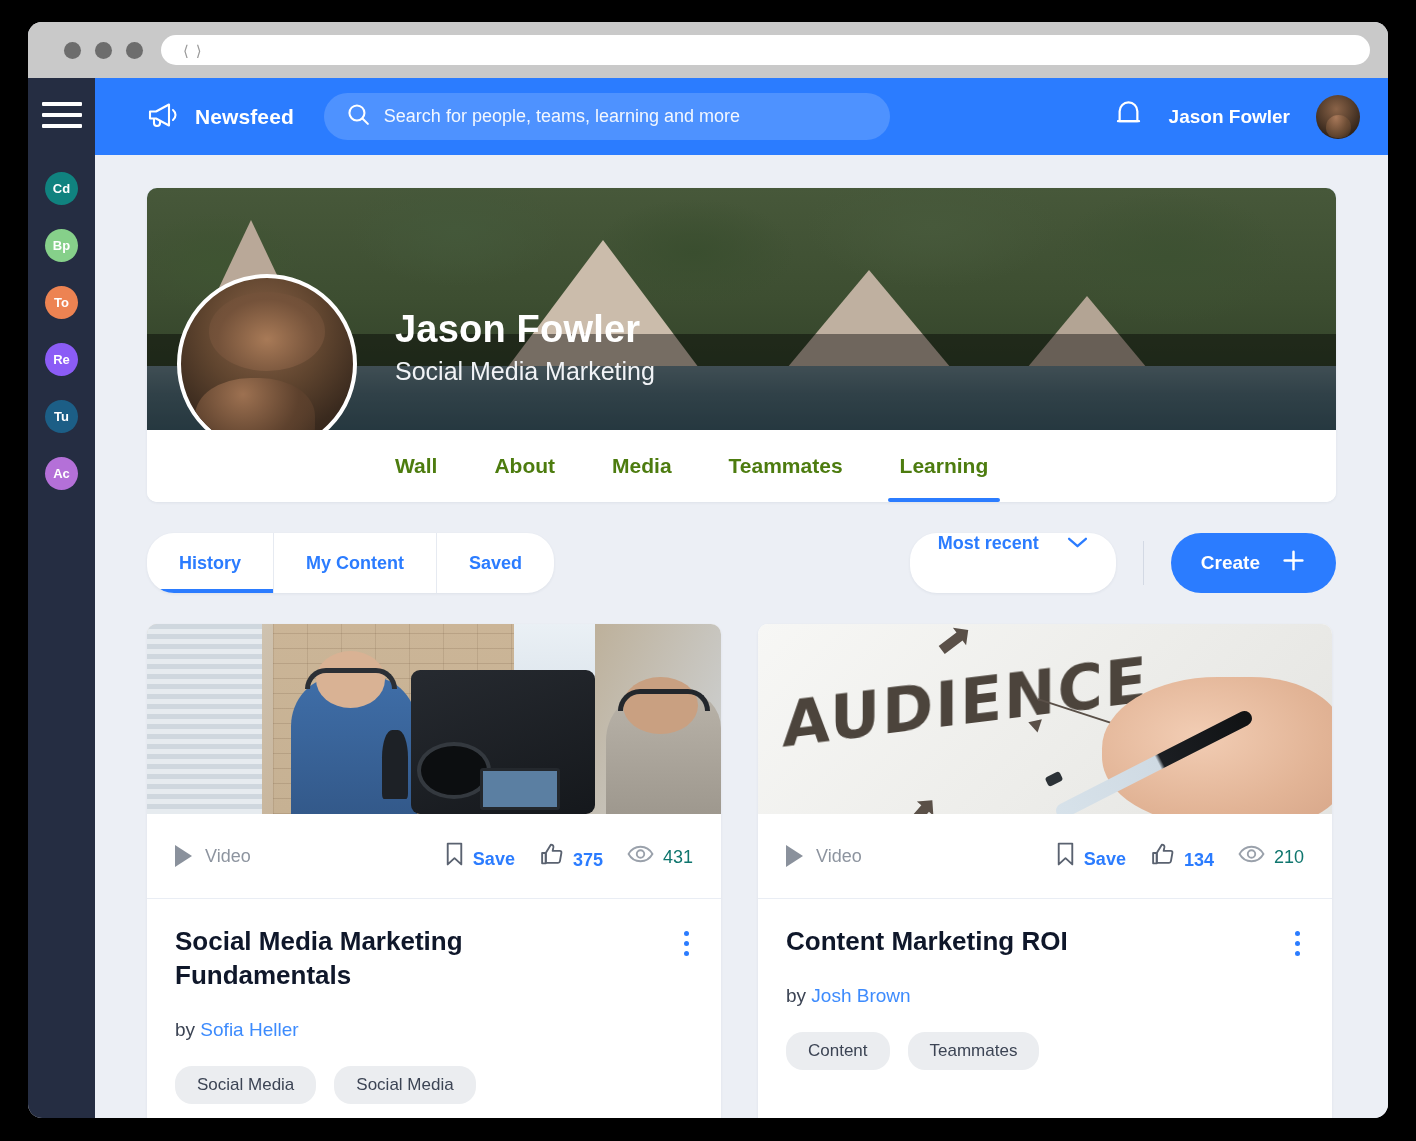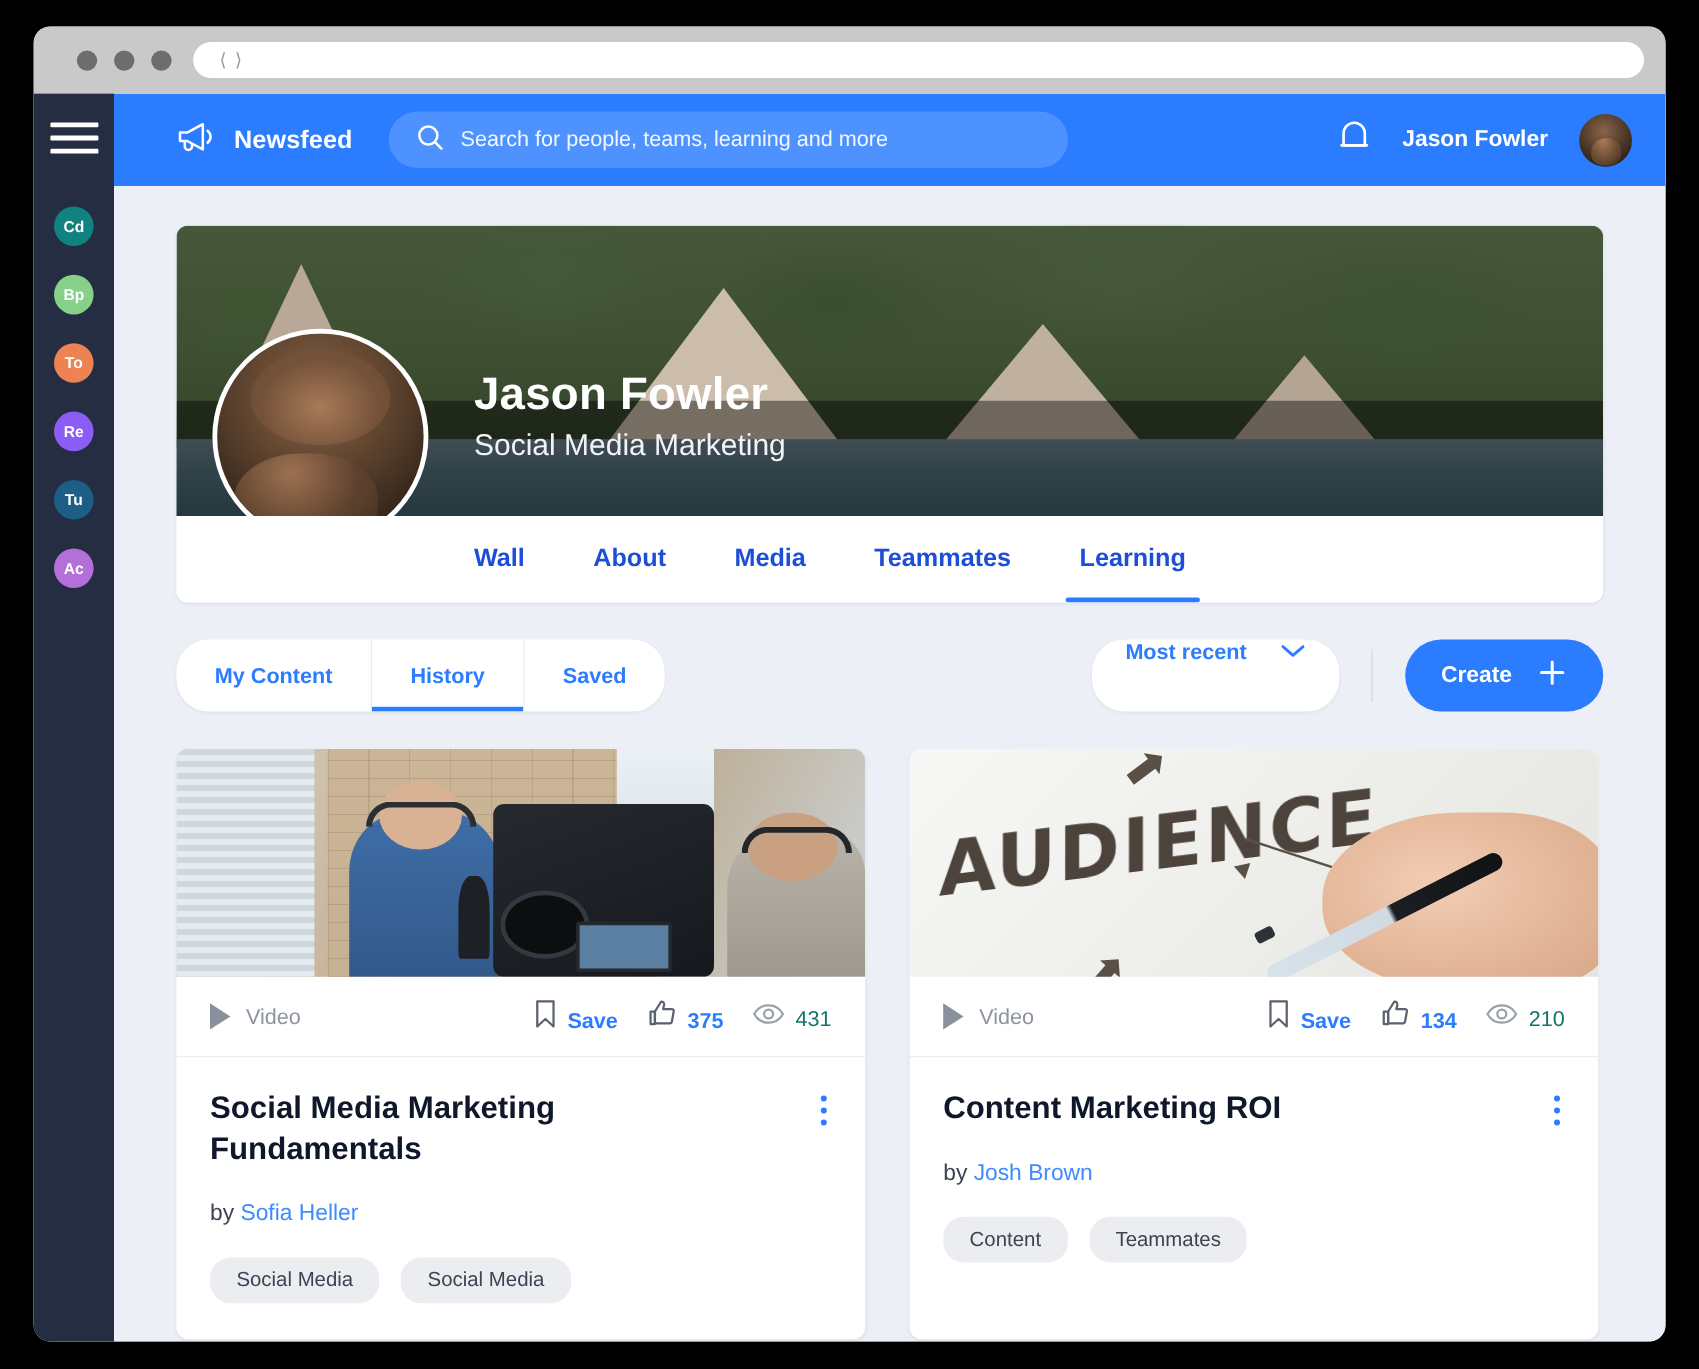--- a/index.html
+++ b/index.html
@@ -179,21 +179,21 @@
   .tabs {
     height: 72px;
     display: flex;
     align-items: center;
     justify-content: flex-start;
     padding-left: 248px;
     gap: 57px;
     background: #fff;
   }
   .tab {
-    color: #1d4ed8;
+    color: #4d7c0f;
     font-size: 21px;
     font-weight: 700;
     height: 72px;
     display: flex; align-items: center;
     cursor: pointer;
     position: relative;
   }
   .tab.active::after {
     content: "";
     position: absolute;
@@ -321,21 +321,21 @@
   .t2 .hand{position:absolute;right:-2%;bottom:-6%;width:42%;height:78%;
     background:radial-gradient(ellipse at 40% 40%, #f2cdb4 0%, #e2b496 60%, #d6a588 100%);
     border-radius:48% 38% 30% 46%;}
   .t2 .pen{position:absolute;right:12%;bottom:22%;width:38%;height:15px;
     background:linear-gradient(90deg,#d7e2ea 0%,#cfdae3 52%,#1b1e22 54%,#101214 100%);
     border-radius:8px;transform:rotate(-27deg);}
   .t2 .pentip{position:absolute;right:47%;bottom:16%;width:16px;height:10px;background:#2c3237;
     border-radius:3px;transform:rotate(-27deg);}
 
   .meta {
-    height: 67px;
+    height: 85px;
     display: flex; align-items: center;
     padding: 0 28px;
     border-bottom: 1px solid #e9edf4;
   }
   .meta-type { display: flex; align-items: center; gap: 13px; color: #8d949f; font-size: 18px; }
   .play-tri { width: 0; height: 0; border-style: solid; border-width: 11px 0 11px 17px; border-color: transparent transparent transparent #8a919c; }
   .meta-right { margin-left: auto; display: flex; align-items: center; gap: 24px; }
   .meta-item { display: flex; align-items: flex-end; gap: 9px; cursor: pointer; }
   .meta-save { color: #2b7cff; font-size: 18px; font-weight: 700; }
   .meta-likes { color: #2b7cff; font-size: 18px; font-weight: 700; }
@@ -482,25 +482,25 @@
               <span>Teammates</span>
             </div>
             <div class="tab active">
               <span>Learning</span>
             </div>
           </div>
         </div>
 
         <div class="toolbar">
           <div class="segmented">
+            <div class="seg active">
+              <span>History</span>
+            </div>
             <div class="seg">
               <span>My Content</span>
-            </div>
-            <div class="seg active">
-              <span>History</span>
             </div>
             <div class="seg">
               <span>Saved</span>
             </div>
           </div>
 
           <div class="toolbar-right">
             <div class="sortbox">
               <span>Most recent</span>
               <span>

